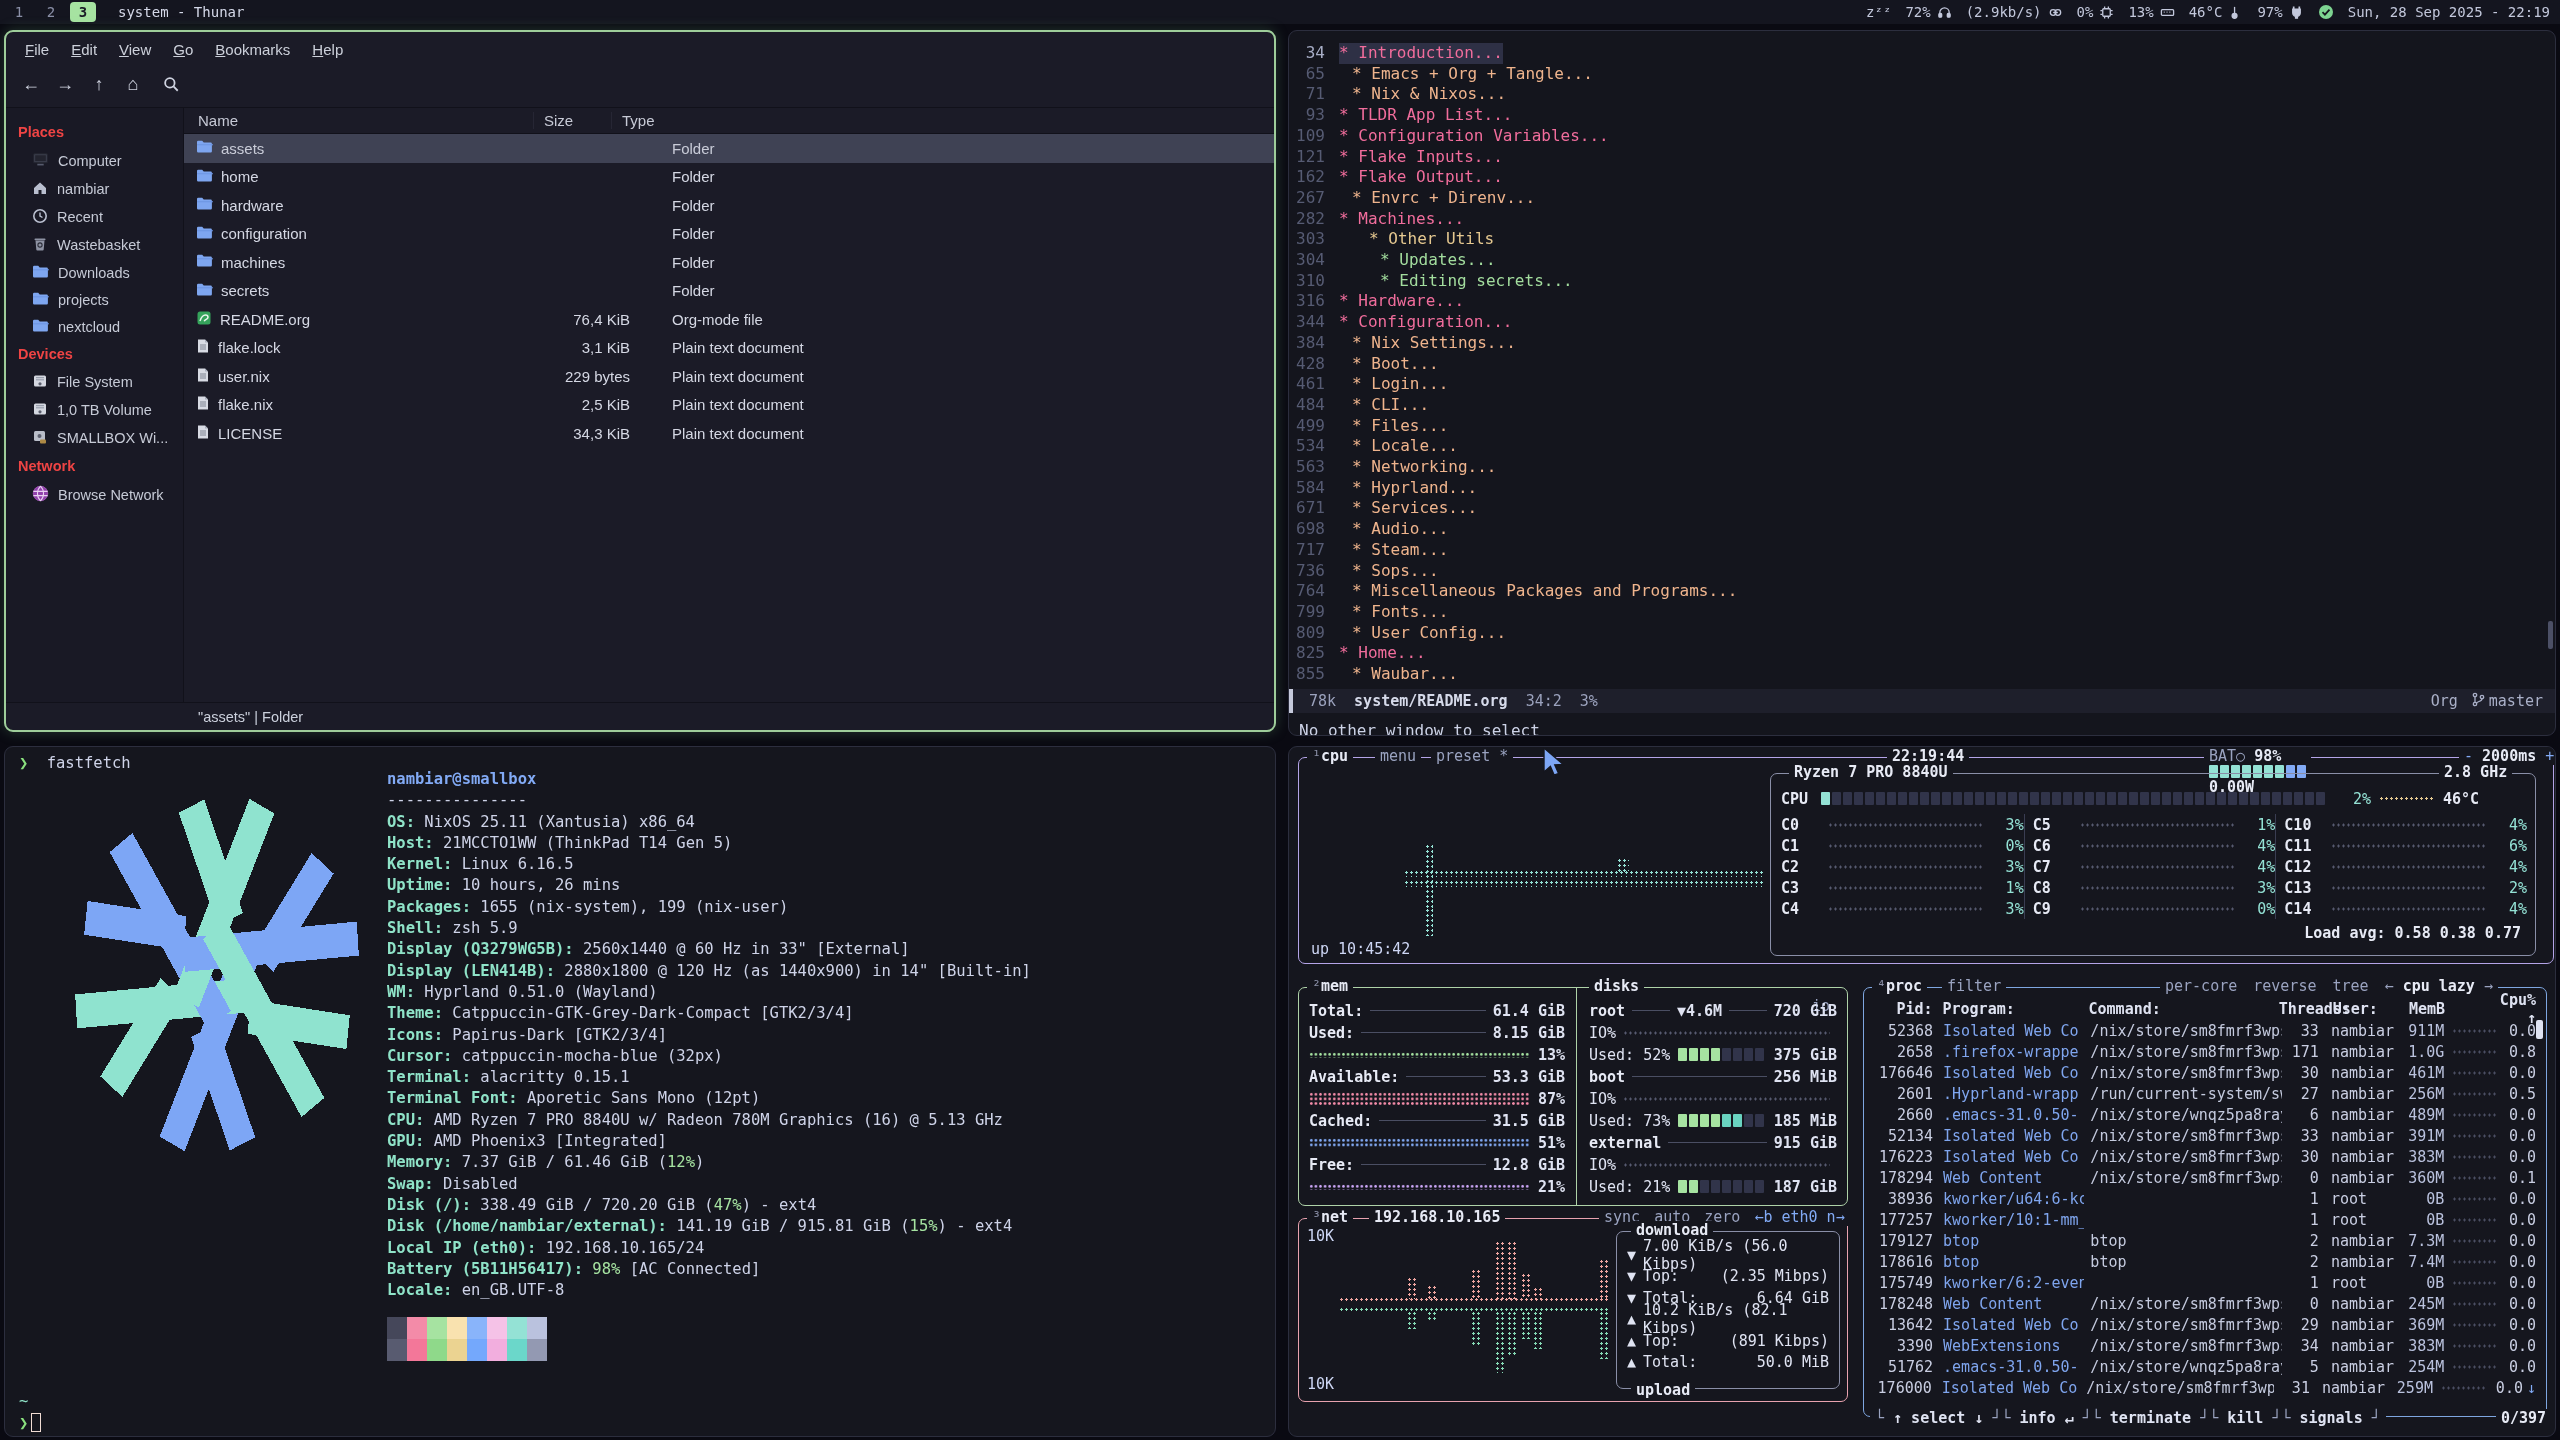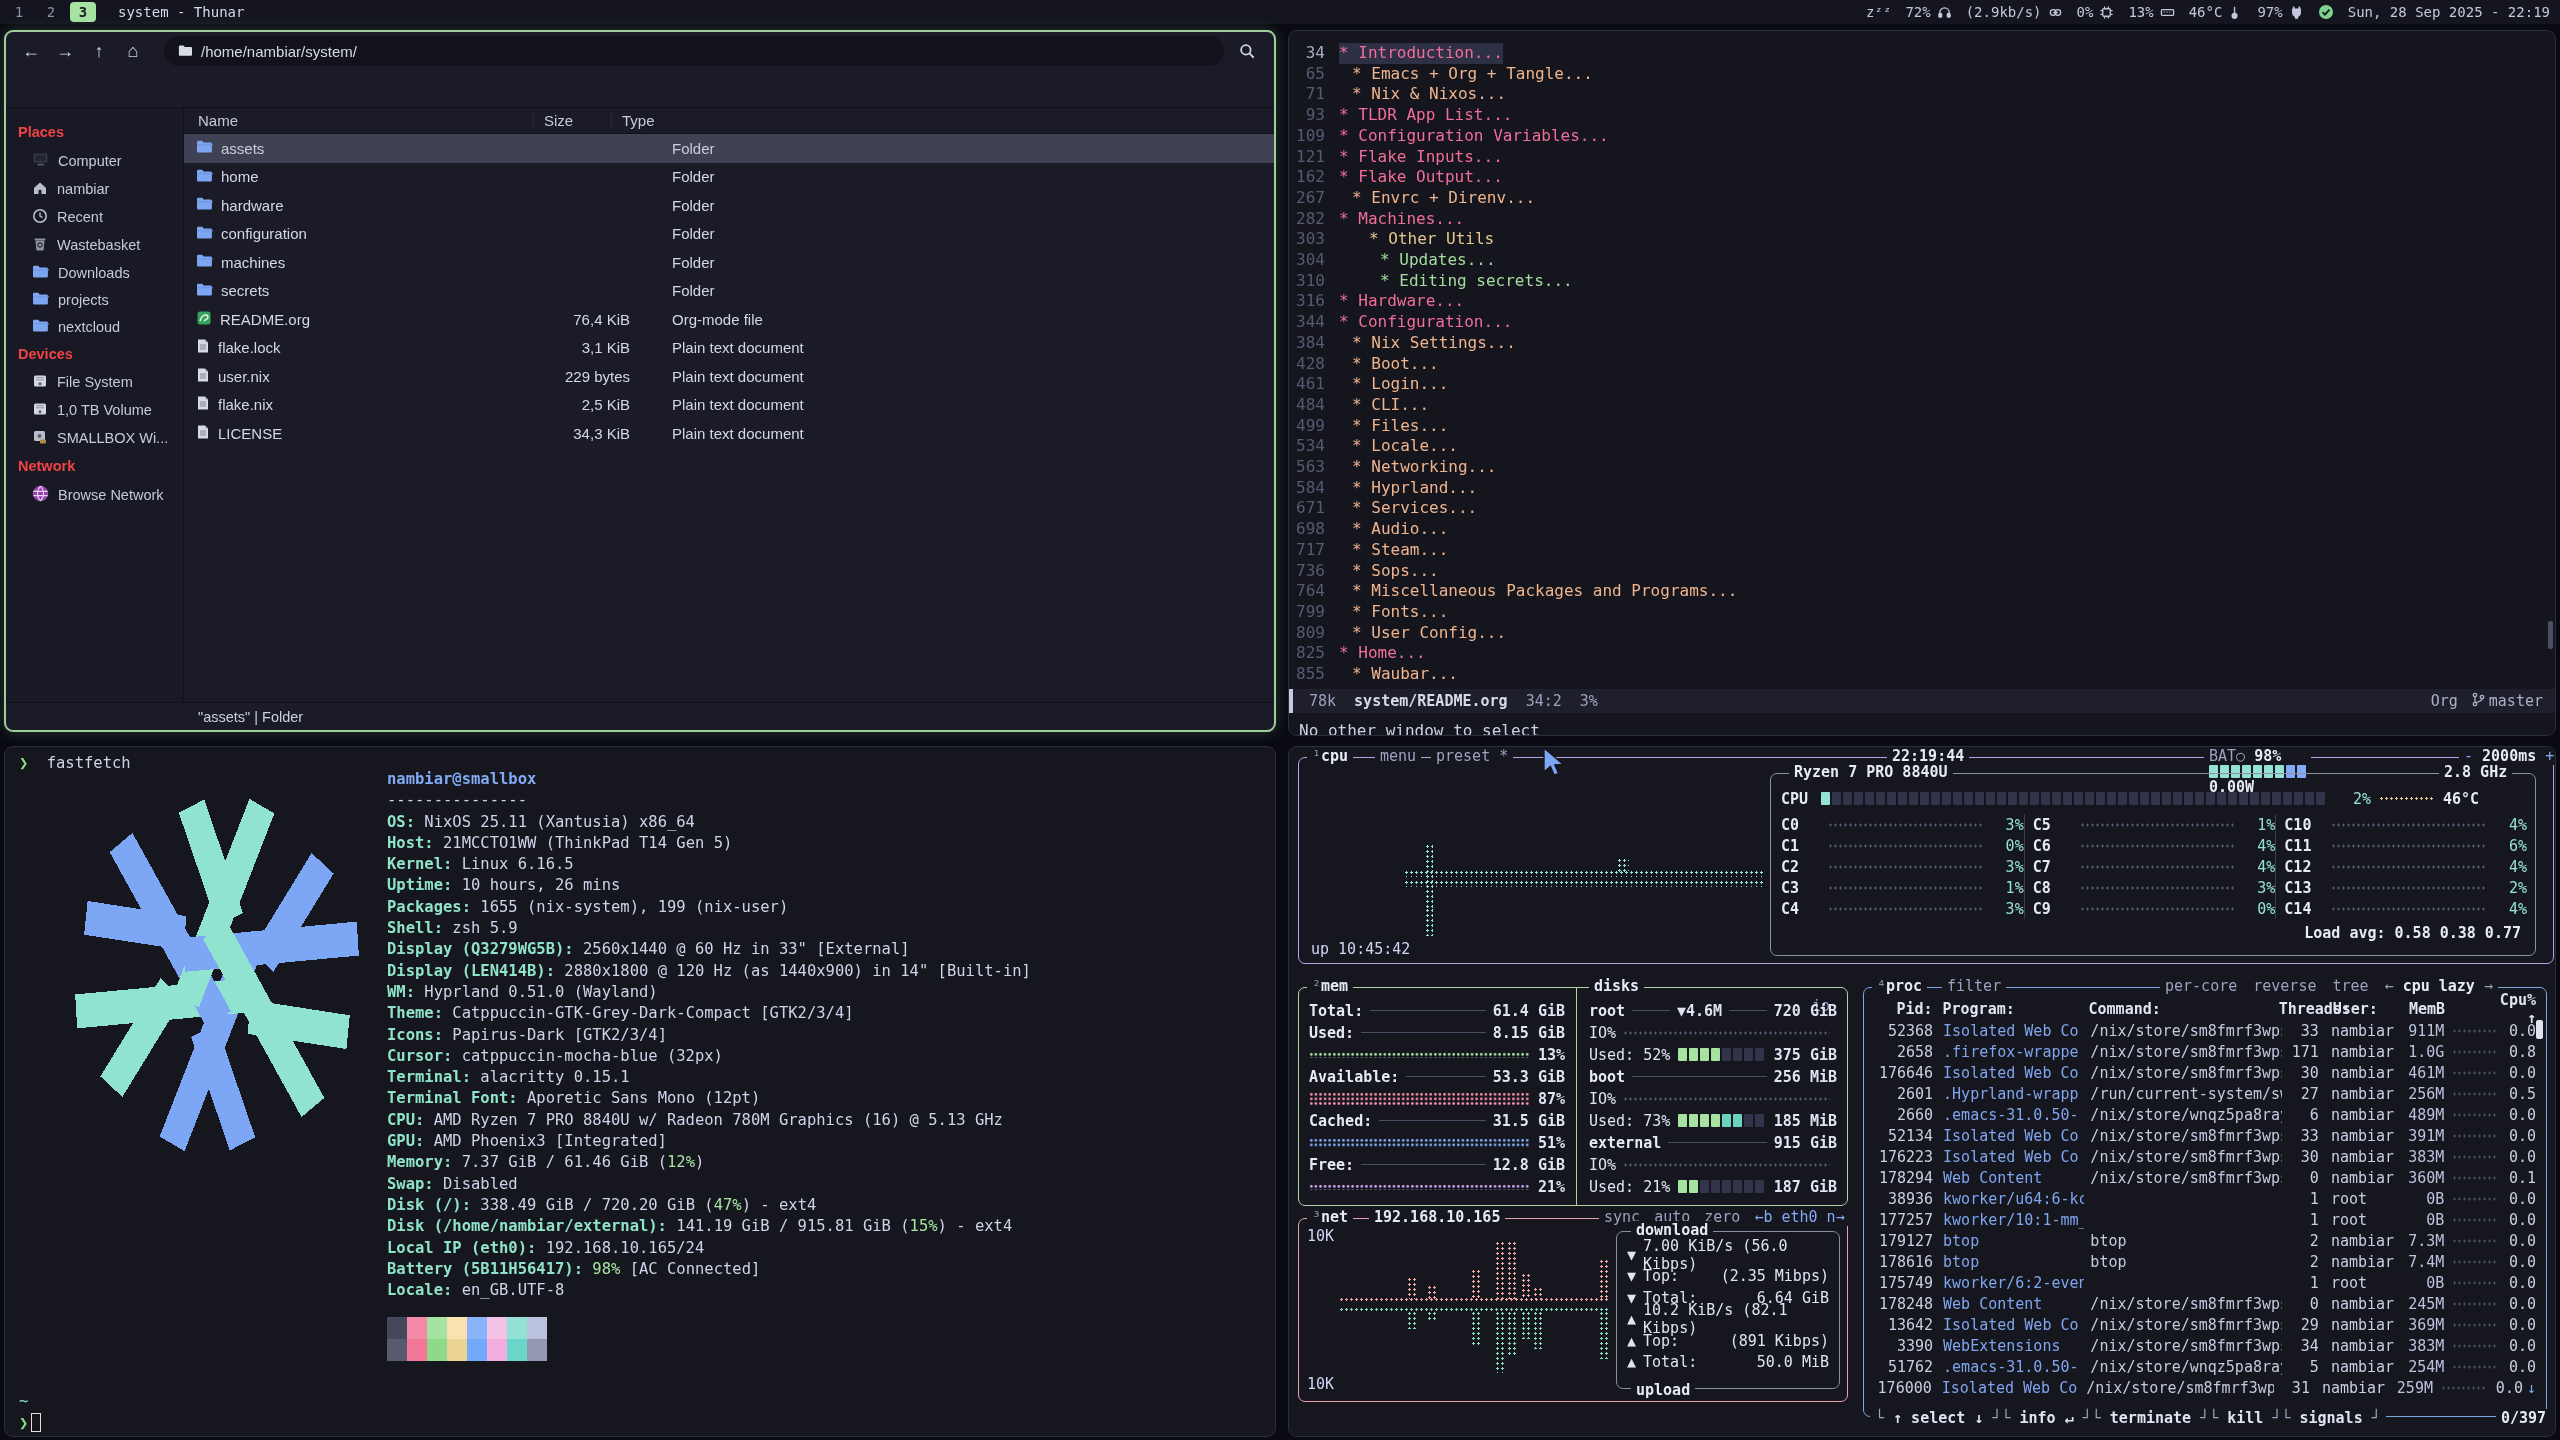--- a/index.html
+++ b/index.html
@@ -204,33 +204,35 @@
                 <path d="M4.5 8.2 l2.4 2.4 4.6-5" stroke="#15161e" stroke-width="1.8" fill="none"></path>
               </svg>
             </span>
           </span>
         </span>
       <span class="seg">Sun, 28 Sep 2025 - 22:19</span>
     </div>
   </div>
 
   <section class="win" id="thunar">
+    <div id="menubar">
+        <div class="menu-item">File</div>
+        <div class="menu-item">Edit</div>
+        <div class="menu-item">View</div>
+        <div class="menu-item">Go</div>
+        <div class="menu-item">Bookmarks</div>
+        <div class="menu-item">Help</div>
+      </div>
     <div id="toolbar">
       <span id="navbtns" style="display:flex;gap:4px;">
           <div class="navbtn">←</div>
           <div class="navbtn">→</div>
           <div class="navbtn">↑</div>
           <div class="navbtn">⌂</div>
         </span>
-      <div id="pathfield">
-        <span id="path-folder-ico"><svg width="15" height="13" viewBox="0 0 17 14">
-              <path d="M1 2.5 a1.2 1.2 0 0 1 1.2-1.2 h4 l1.5 1.8 h7 a1.2 1.2 0 0 1 1.2 1.2 v7.5 a1.2 1.2 0 0 1 -1.2 1.2 h-12.5 a1.2 1.2 0 0 1 -1.2-1.2 Z" fill="#d8dbe4"></path>
-            </svg></span>
-        <span>/home/nambiar/system/</span>
-      </div>
       <div id="searchbtn">
           <svg width="18" height="18" viewBox="0 0 16 16" fill="none" stroke="#cfd3e0" stroke-width="1.6">
             <circle cx="7" cy="7" r="4.2"></circle>
             <path d="M10.2 10.2 L14 14"></path>
           </svg>
         </div>
     </div>
     <div id="thunar-body">
       <div id="sidebar">
           <div class="side-header">Places</div>

